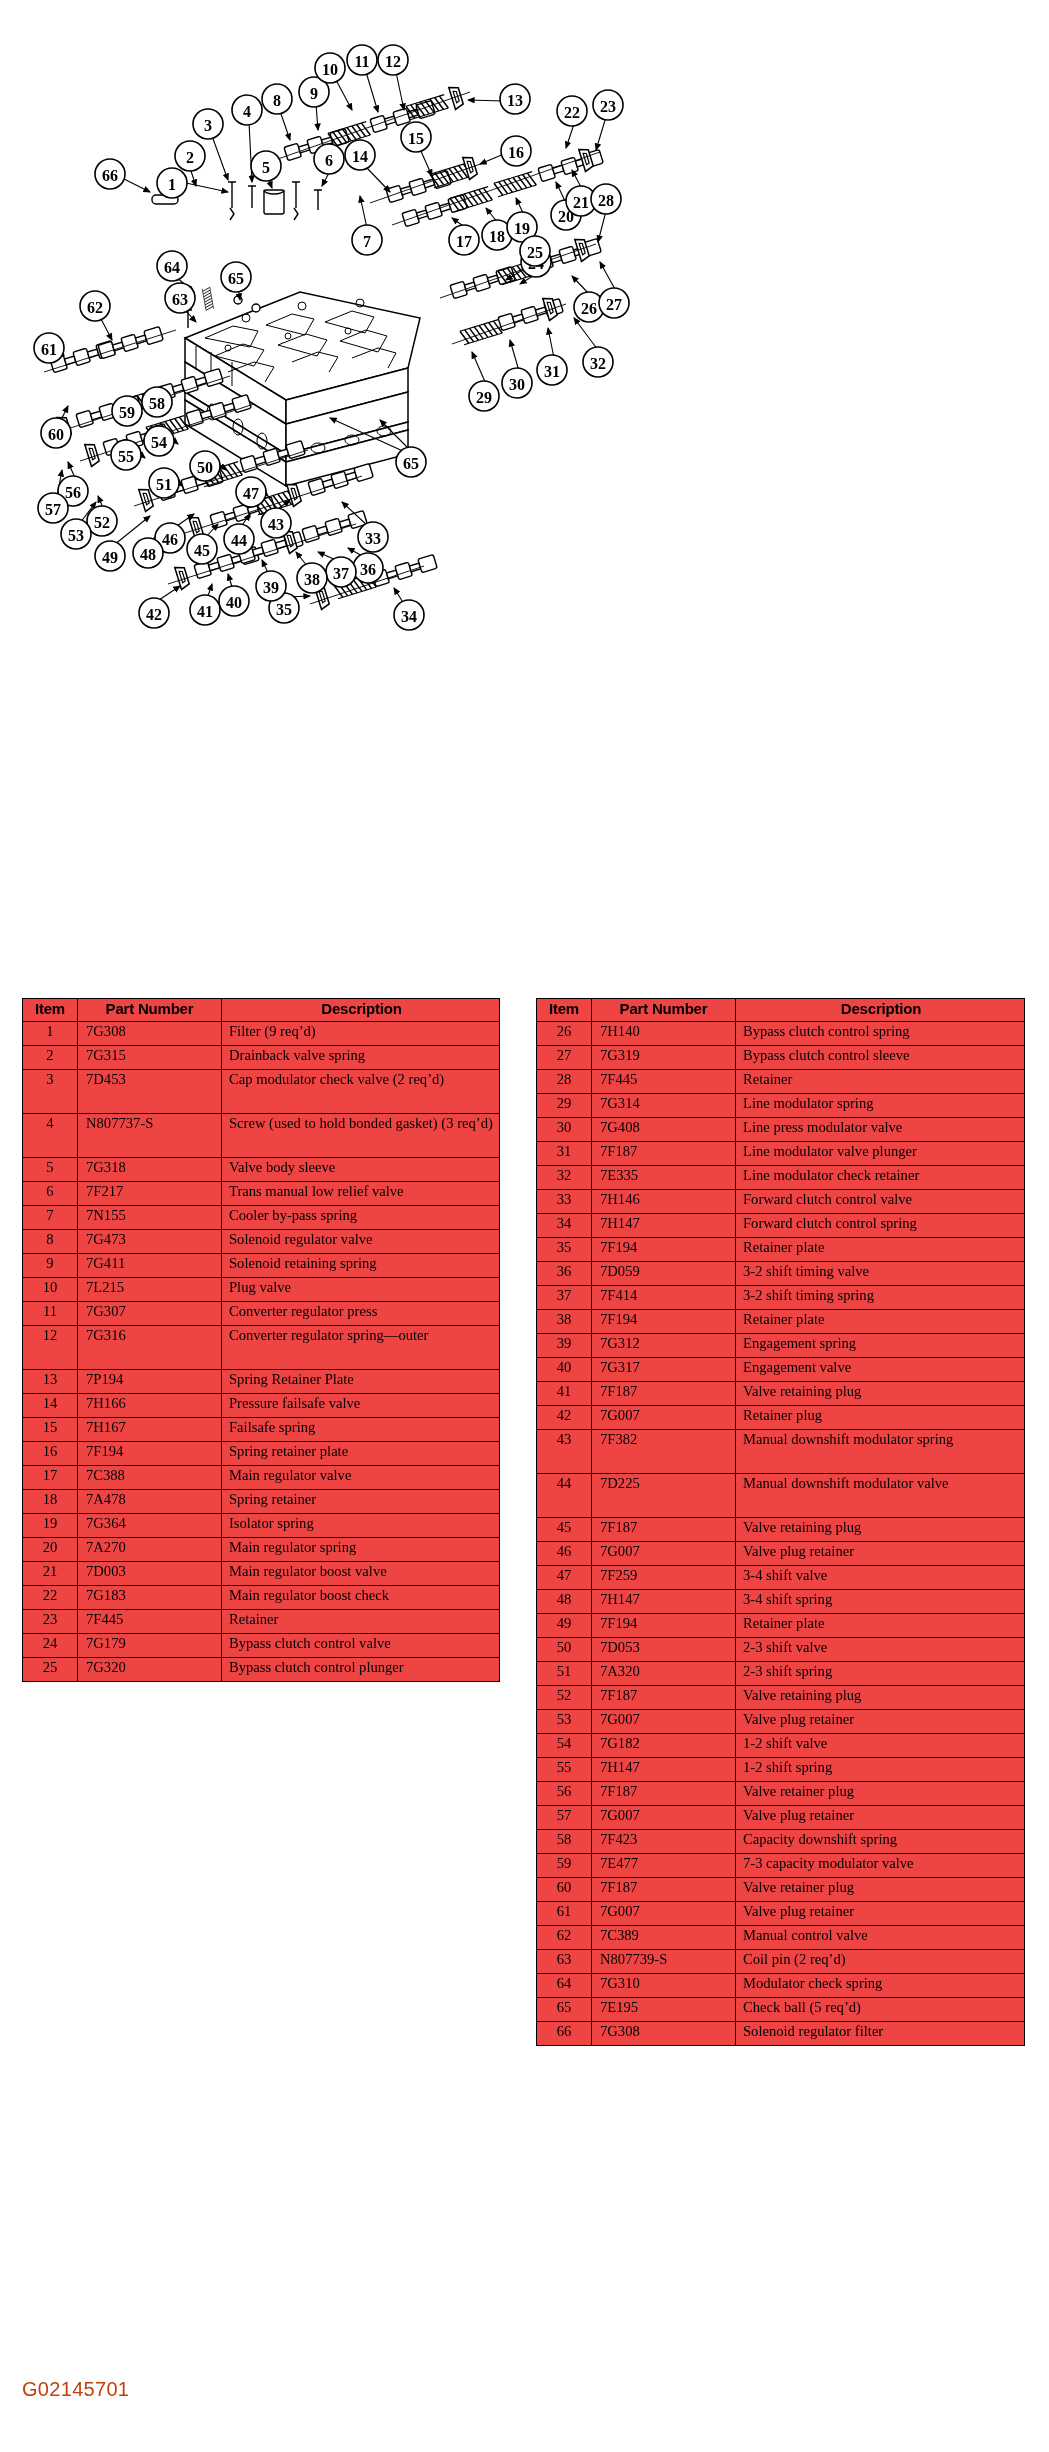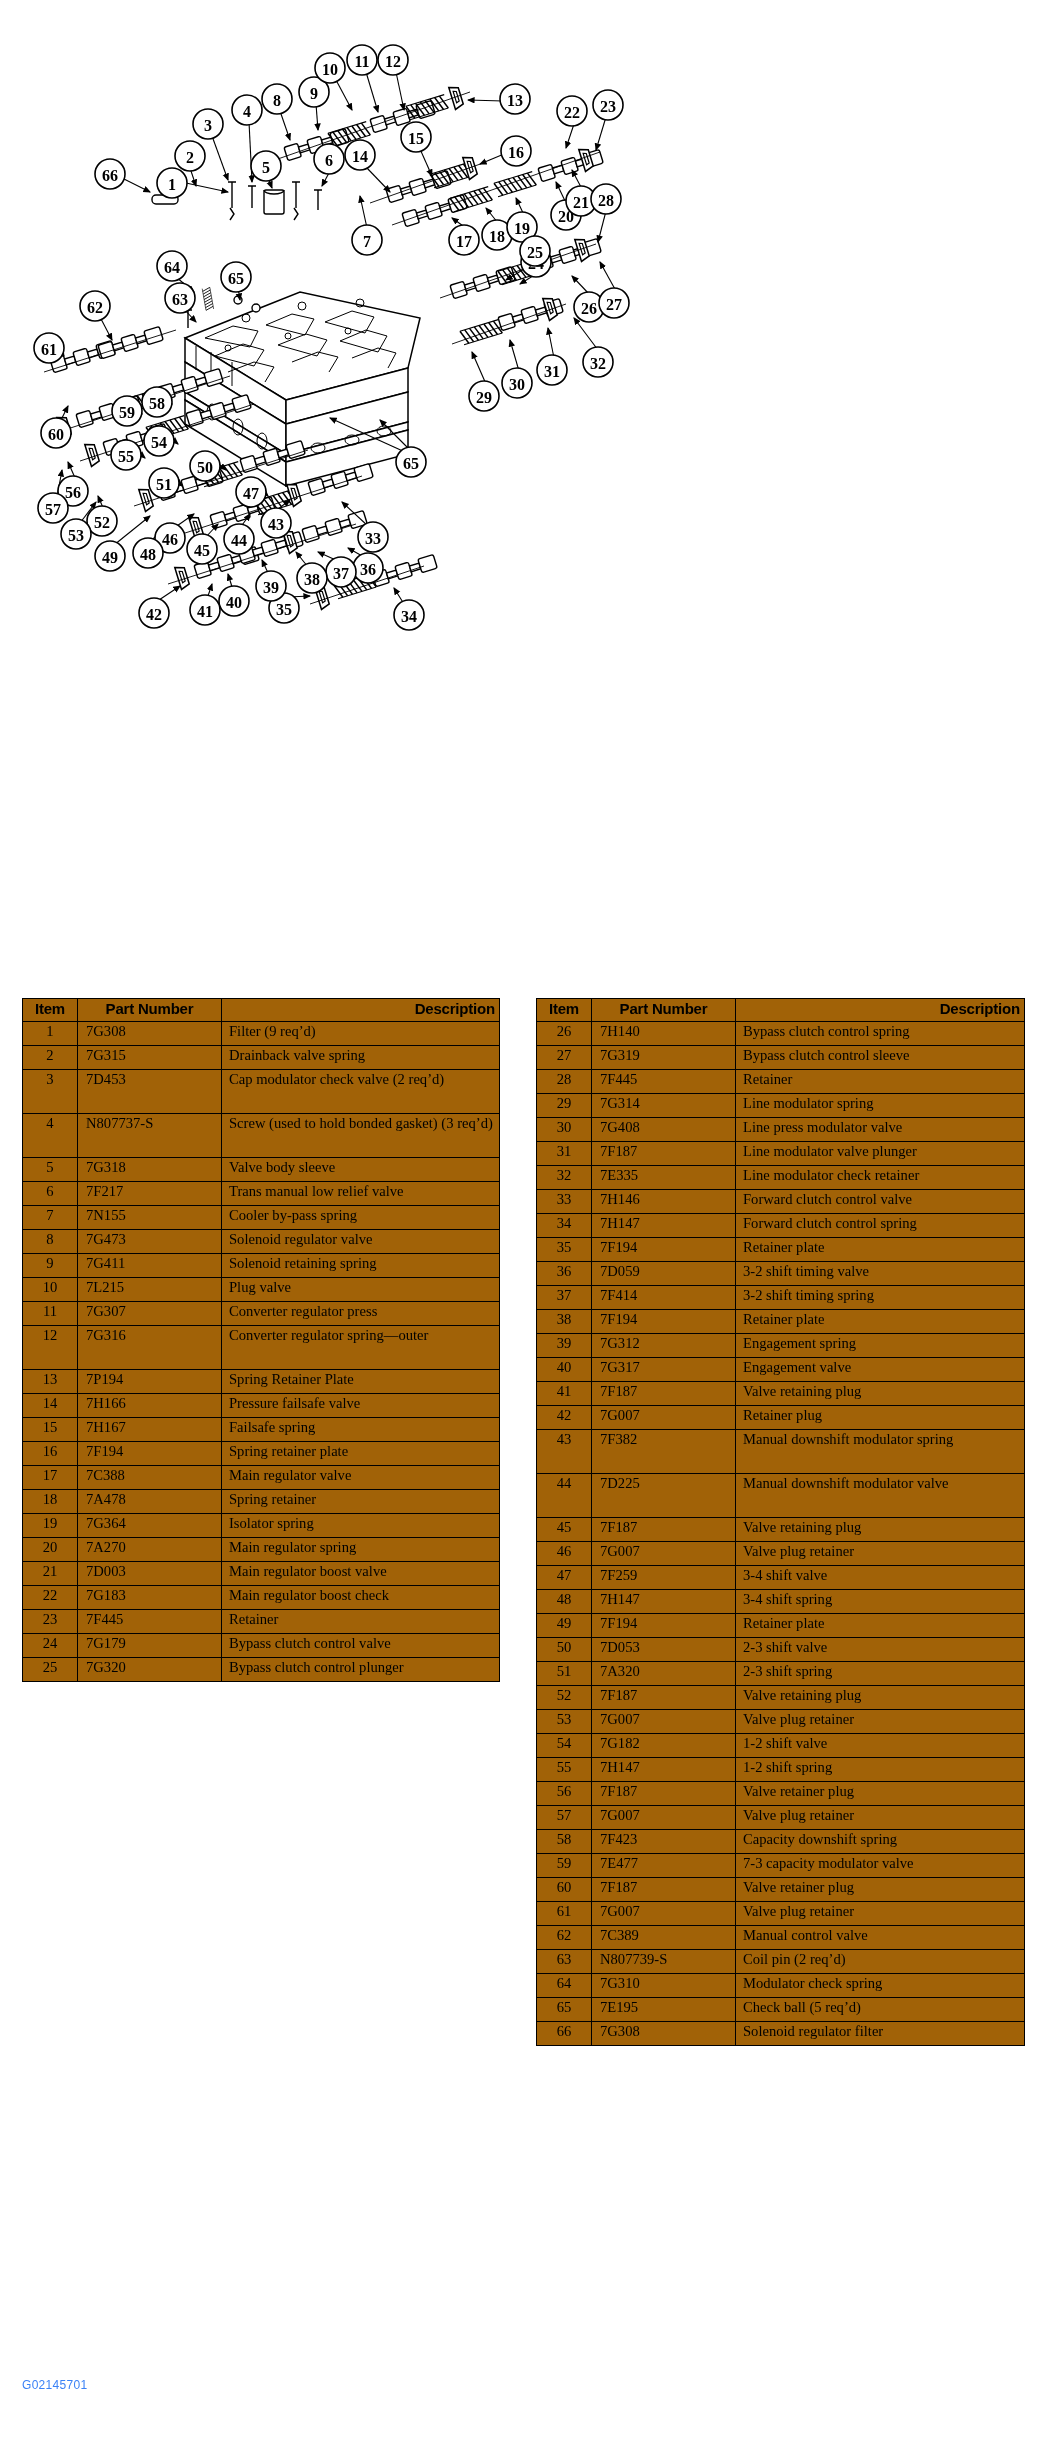--- a/index.html
+++ b/index.html
@@ -41,40 +41,40 @@
     position: absolute;
     top: 0;
   }
   #left-table-wrap  { left: 22px; width: 478px; }
   #right-table-wrap { left: 536px; width: 489px; }
 
   table.parts-table {
     border-collapse: collapse;
     width: 100%;
     table-layout: fixed;
-    background: #a16207;
+    background: #ef4444;
   }
   table.parts-table th,
   table.parts-table td {
     border: 1px solid #000000;
     padding: 1px 4px 2px 4px;
     font-size: 14.6px;
     line-height: 1.13;
     vertical-align: top;
     font-family: "Liberation Serif", serif;
   }
   table.parts-table thead th {
     font-family: "Liberation Sans", sans-serif;
     font-weight: bold;
     font-size: 15px;
     text-align: center;
     padding: 2px 4px 3px 4px;
     letter-spacing: -0.2px;
   }
-  table.parts-table thead th.col-desc { text-align: right; padding-left: 6px; }
+  table.parts-table thead th.col-desc { text-align: center; padding-left: 6px; }
   table.parts-table td.col-item {
     text-align: center;
     width: 46px;
   }
   table.parts-table td.col-part {
     width: 135px;
     padding-left: 8px;
   }
   table.parts-table th.col-item  { width: 46px; }
   table.parts-table th.col-part  { width: 135px; }
@@ -83,23 +83,23 @@
   }
   table.parts-table tbody tr { height: 24px; }
   table.parts-table tbody tr.tall { height: 44px; }
 
   
   #footer-code {
     position: absolute;
     left: 22px;
     top: 2378px;
     font-family: "Liberation Sans", sans-serif;
-    font-size: 12px;
+    font-size: 20px;
     letter-spacing: 0.3px;
-    color: #3b82f6;
+    color: #c2410c;
   }
 
   
   .calloutnum {
     font-family: "Liberation Serif", serif;
     font-weight: bold;
     font-size: 16px;
     text-anchor: middle;
     dominant-baseline: central;
     fill: #000;

